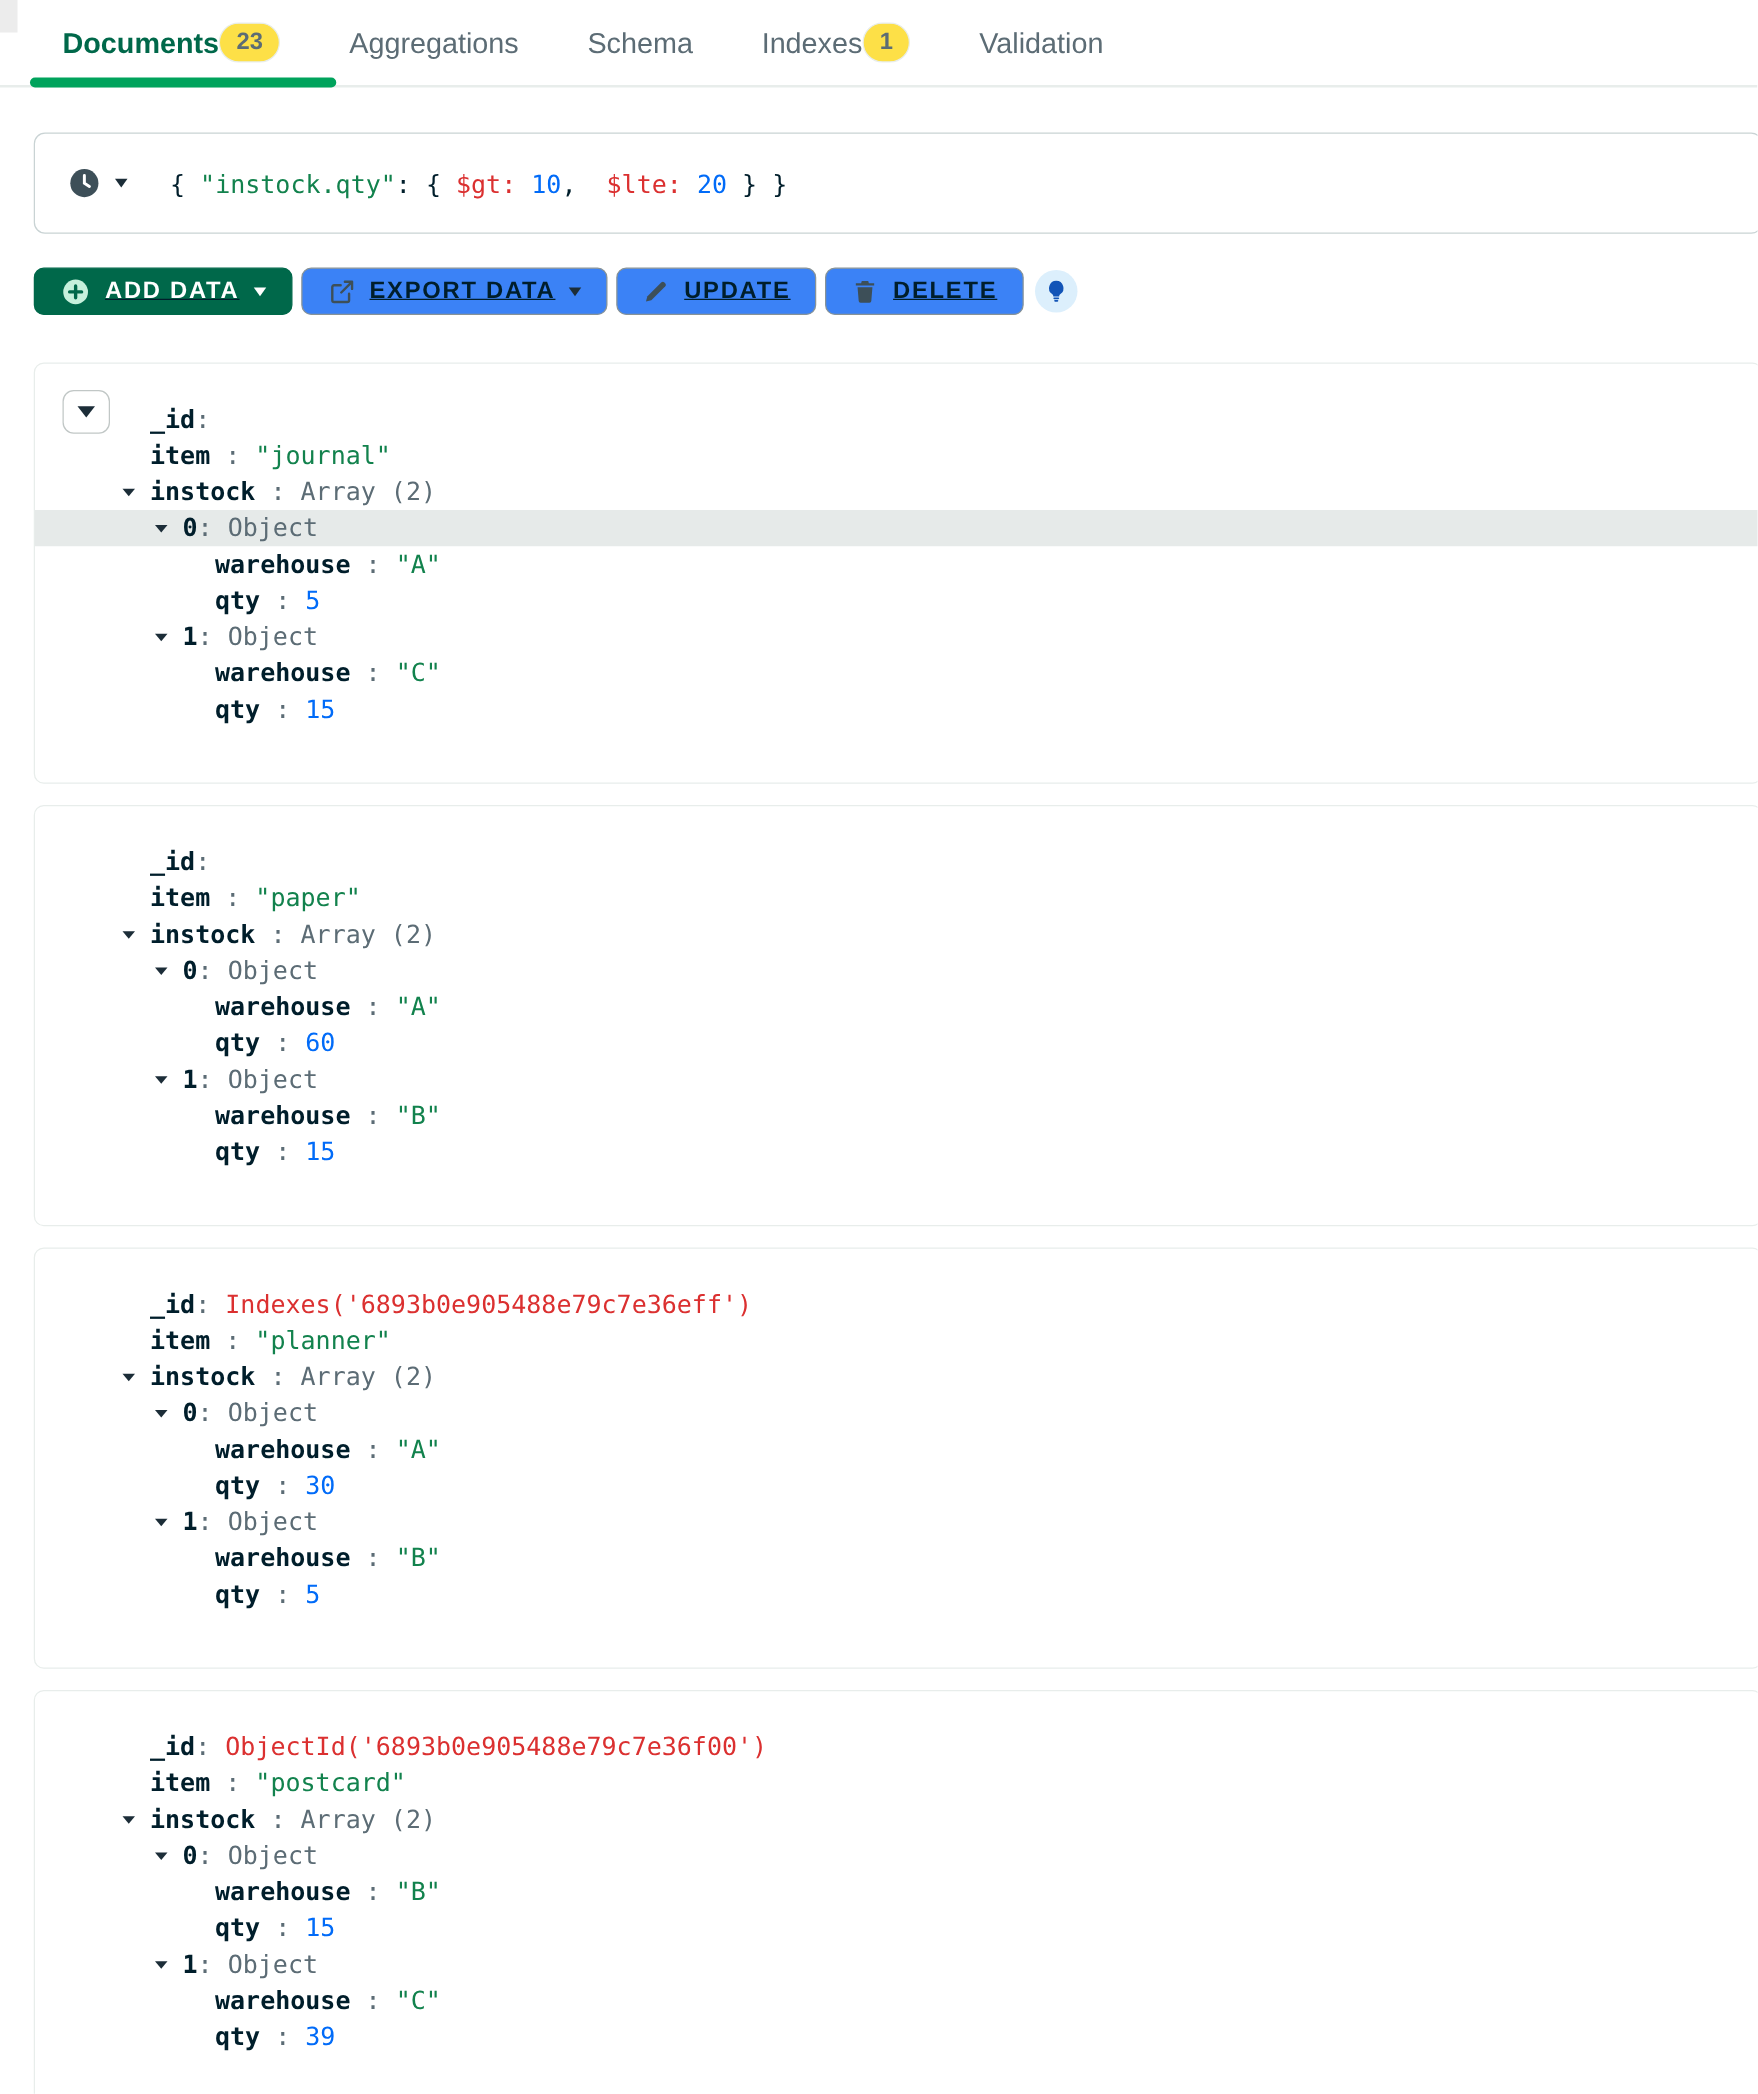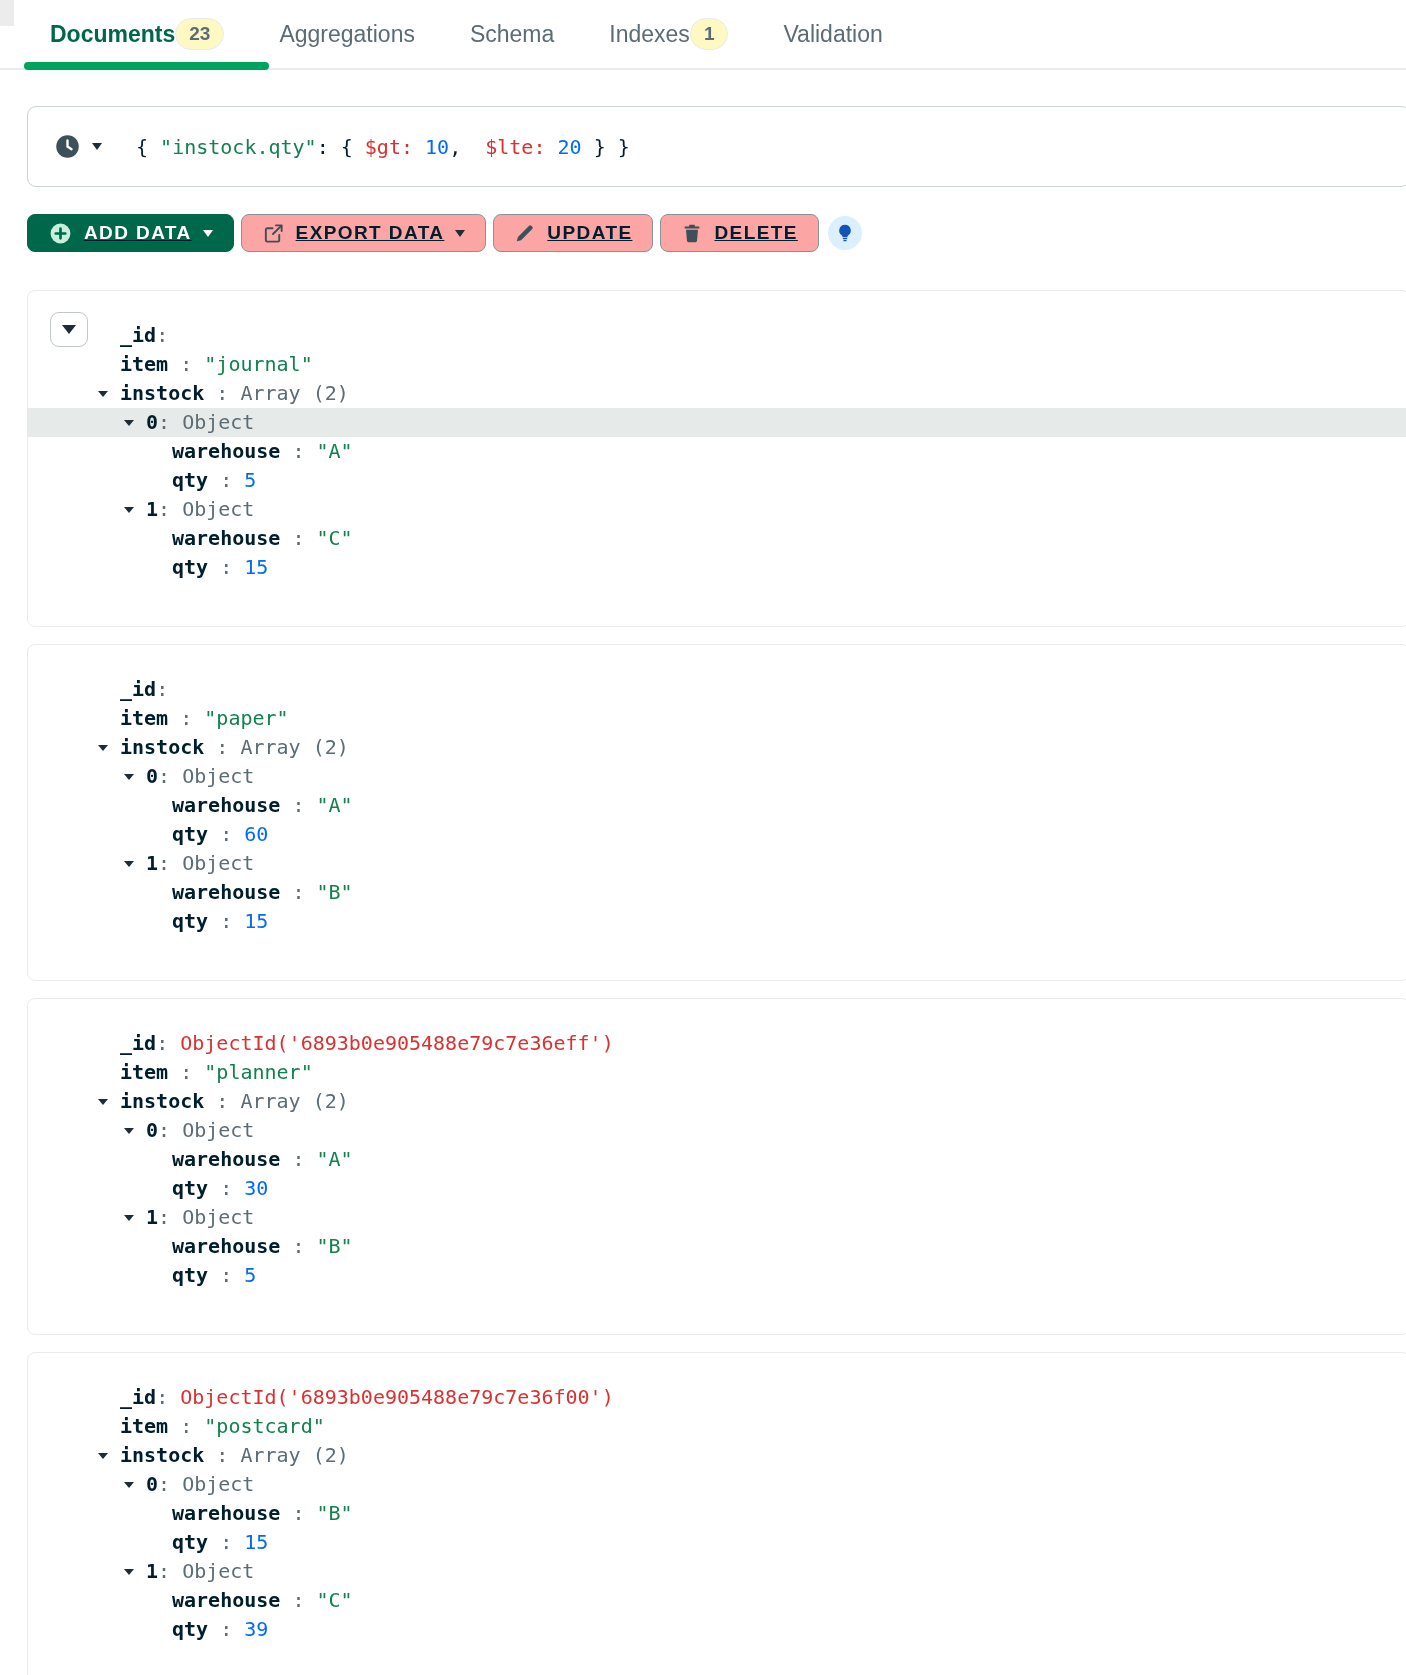--- a/index.html
+++ b/index.html
@@ -36,21 +36,21 @@
     position:relative;display:flex;align-items:center;
     background:none;border:none;padding:0;cursor:pointer;
     font-family:"Liberation Sans",sans-serif;font-size:23px;font-weight:500;color:var(--muted-text);
   }
   .tab.active{color:var(--brand-green);font-weight:700;}
   .tab.active::after{
     content:"";position:absolute;left:-26px;right:-45px;bottom:-2px;height:8px;
     background:var(--tab-underline);border-radius:6px;
   }
   .badge{
-    background:#fef9c3;border:1px solid var(--card-border);border-radius:20px;
+    background:#fde047;border:1px solid var(--card-border);border-radius:20px;
     color:var(--muted-text);font-size:19px;font-weight:700;padding:4px 13px;line-height:1.15;
   }
 
   
   .query-bar{
     margin:36px -4px 0 27px;height:81px;
     border:1.5px solid #C9D3D4;border-radius:9px;
     display:flex;align-items:center;background:#fff;
   }
   .history-btn{
@@ -67,21 +67,21 @@
   .tok-number{color:var(--number-value);}
 
   
   .toolbar{display:flex;align-items:center;gap:7px;margin:27px 0 0 27px;text-decoration:underline;}
   .btn{
     height:38px;display:inline-flex;align-items:center;gap:11px;padding:0 20px;
     border-radius:8px;cursor:pointer;
     font-family:"Liberation Sans",sans-serif;font-size:19px;font-weight:700;letter-spacing:1.4px;
   }
   .btn-primary{background:var(--brand-green);color:#fff;border:1px solid var(--brand-green);}
-  .btn-secondary{background:#fca5a5;color:var(--key-text);border:1px solid var(--btn-border);}
+  .btn-secondary{background:#3b82f6;color:var(--key-text);border:1px solid var(--btn-border);}
   .insight-btn{
     width:34px;height:34px;border-radius:50%;background:var(--insight-bg);
     border:none;display:flex;align-items:center;justify-content:center;cursor:pointer;margin-left:2px;
   }
 
   
   .tri{display:inline-block;width:0;height:0;
     border-left:5.5px solid transparent;border-right:5.5px solid transparent;
     border-top:7px solid #1C2D38;}
   .tri-white{border-top-color:#fff;}
@@ -212,21 +212,21 @@
       <div class="doc-row" style="padding-left: 92px;"><span class="k">item</span><span class="sep"> : </span><span class="v-string">"paper"</span></div>
       <div class="doc-row" style="padding-left: 70px;"><span class="caret"><span class="tri"></span></span><span class="k">instock</span><span class="sep"> : </span><span class="v-meta">Array (2)</span></div>
       <div class="doc-row" style="padding-left: 96px;"><span class="caret"><span class="tri"></span></span><span class="k">0</span><span class="sep">: </span><span class="v-meta">Object</span></div>
       <div class="doc-row" style="padding-left: 144px;"><span class="k">warehouse</span><span class="sep"> : </span><span class="v-string">"A"</span></div>
       <div class="doc-row" style="padding-left: 144px;"><span class="k">qty</span><span class="sep"> : </span><span class="v-number">60</span></div>
       <div class="doc-row" style="padding-left: 96px;"><span class="caret"><span class="tri"></span></span><span class="k">1</span><span class="sep">: </span><span class="v-meta">Object</span></div>
       <div class="doc-row" style="padding-left: 144px;"><span class="k">warehouse</span><span class="sep"> : </span><span class="v-string">"B"</span></div>
       <div class="doc-row" style="padding-left: 144px;"><span class="k">qty</span><span class="sep"> : </span><span class="v-number">15</span></div>
     </article>
     <article class="card">
-      <div class="doc-row" style="padding-left: 92px;"><span class="k">_id</span><span class="sep">: </span><span class="v-objectid">ObjectId('6893b0e905488e79c7e36eff')</span></div>
+      <div class="doc-row" style="padding-left: 92px;"><span class="k">_id</span><span class="sep">: </span><span class="v-objectid">Indexes('6893b0e905488e79c7e36eff')</span></div>
       <div class="doc-row" style="padding-left: 92px;"><span class="k">item</span><span class="sep"> : </span><span class="v-string">"planner"</span></div>
       <div class="doc-row" style="padding-left: 70px;"><span class="caret"><span class="tri"></span></span><span class="k">instock</span><span class="sep"> : </span><span class="v-meta">Array (2)</span></div>
       <div class="doc-row" style="padding-left: 96px;"><span class="caret"><span class="tri"></span></span><span class="k">0</span><span class="sep">: </span><span class="v-meta">Object</span></div>
       <div class="doc-row" style="padding-left: 144px;"><span class="k">warehouse</span><span class="sep"> : </span><span class="v-string">"A"</span></div>
       <div class="doc-row" style="padding-left: 144px;"><span class="k">qty</span><span class="sep"> : </span><span class="v-number">30</span></div>
       <div class="doc-row" style="padding-left: 96px;"><span class="caret"><span class="tri"></span></span><span class="k">1</span><span class="sep">: </span><span class="v-meta">Object</span></div>
       <div class="doc-row" style="padding-left: 144px;"><span class="k">warehouse</span><span class="sep"> : </span><span class="v-string">"B"</span></div>
       <div class="doc-row" style="padding-left: 144px;"><span class="k">qty</span><span class="sep"> : </span><span class="v-number">5</span></div>
     </article>
     <article class="card">

